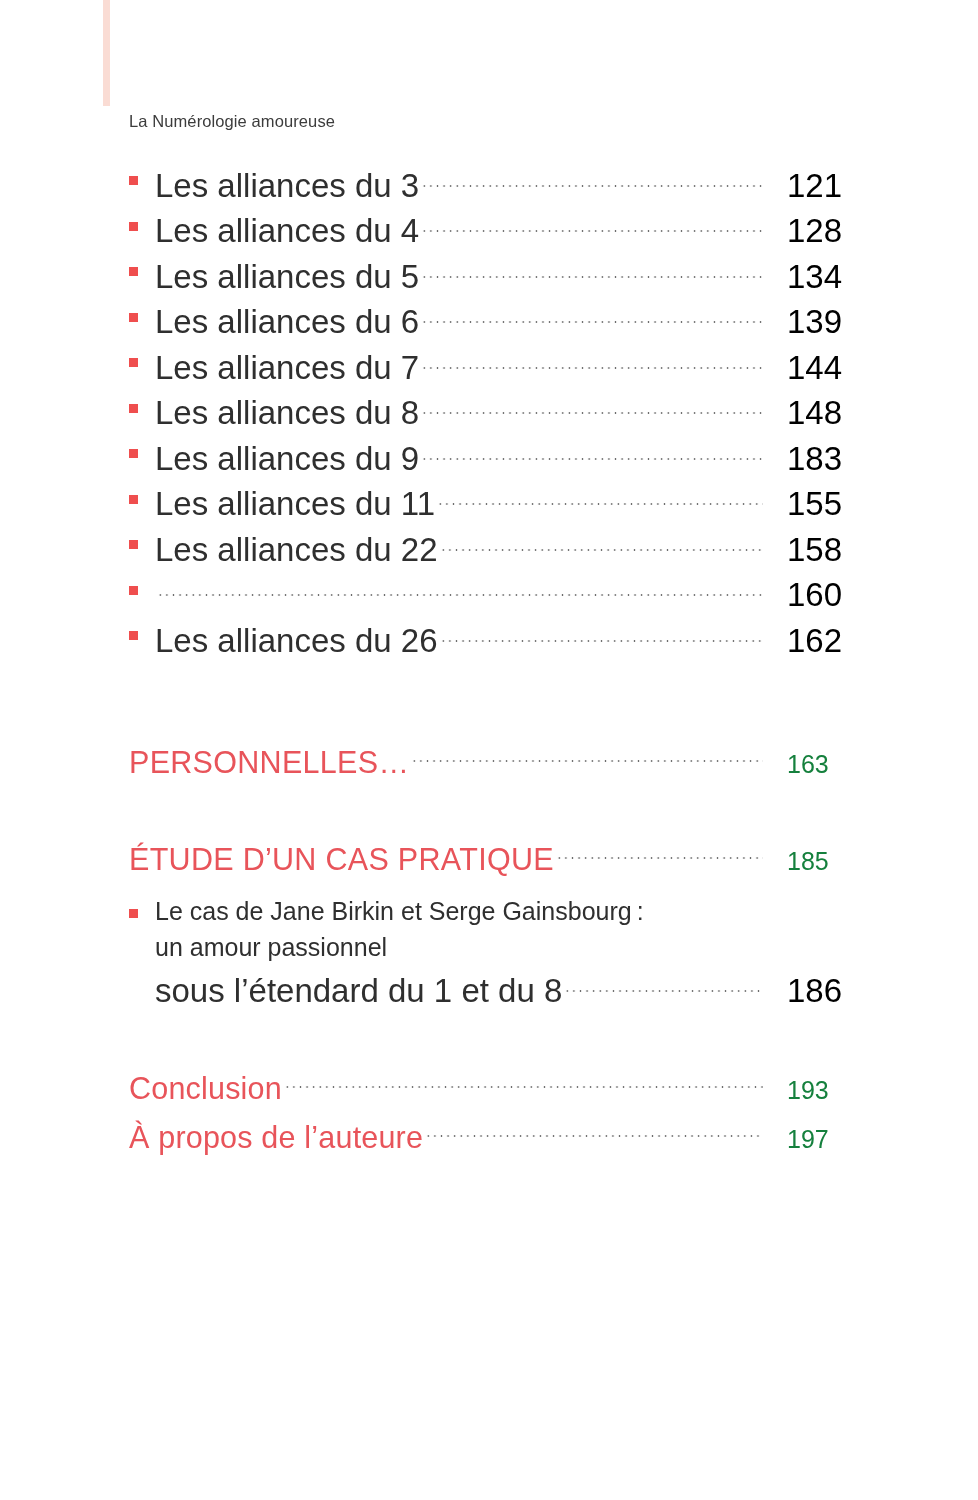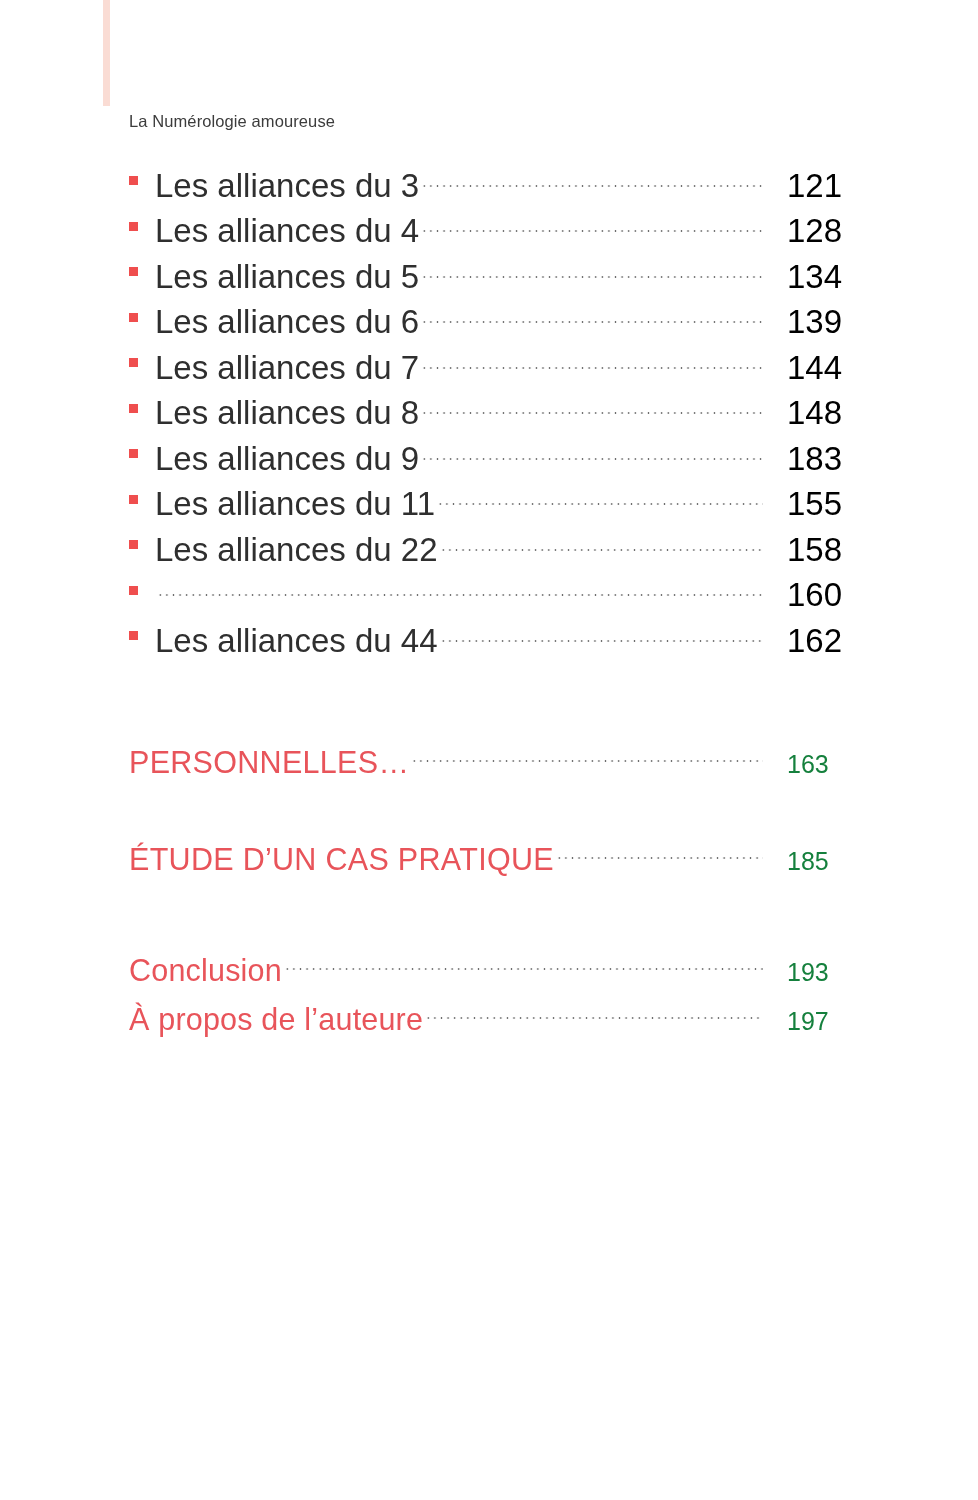--- a/index.html
+++ b/index.html
@@ -274,21 +274,21 @@
           <span class="leader"></span>
           <span class="page">160</span>
         </div>
       </div>
     </div>
 
     <div class="item">
       <span class="bullet"></span>
       <div class="item-body">
         <div class="row">
-          <span class="label">Les alliances du 44</span>
+          <span class="label">Les alliances du 26</span>
           <span class="leader"></span>
           <span class="page">162</span>
         </div>
       </div>
     </div>
 
   </div>
 
   <div class="gap-lg"></div>
 
@@ -305,20 +305,32 @@
   <div class="section section-caps">
     <div class="row">
       <span class="label">ÉTUDE D’UN CAS PRATIQUE</span>
       <span class="leader"></span>
       <span class="page">185</span>
     </div>
   </div>
 
   <div class="gap-xs"></div>
 
+  <div class="item">
+    <span class="bullet"></span>
+    <div class="item-body">
+      <div class="subline">Le cas de Jane Birkin et Serge Gainsbourg :</div>
+      <div class="subline">un amour passionnel</div>
+      <div class="row">
+        <span class="label">sous l’étendard du 1 et du 8</span>
+        <span class="leader"></span>
+        <span class="page">186</span>
+      </div>
+    </div>
+  </div>
 
   <div class="gap-md"></div>
 
   <div class="section">
     <div class="row">
       <span class="label">Conclusion</span>
       <span class="leader"></span>
       <span class="page">193</span>
     </div>
   </div>

